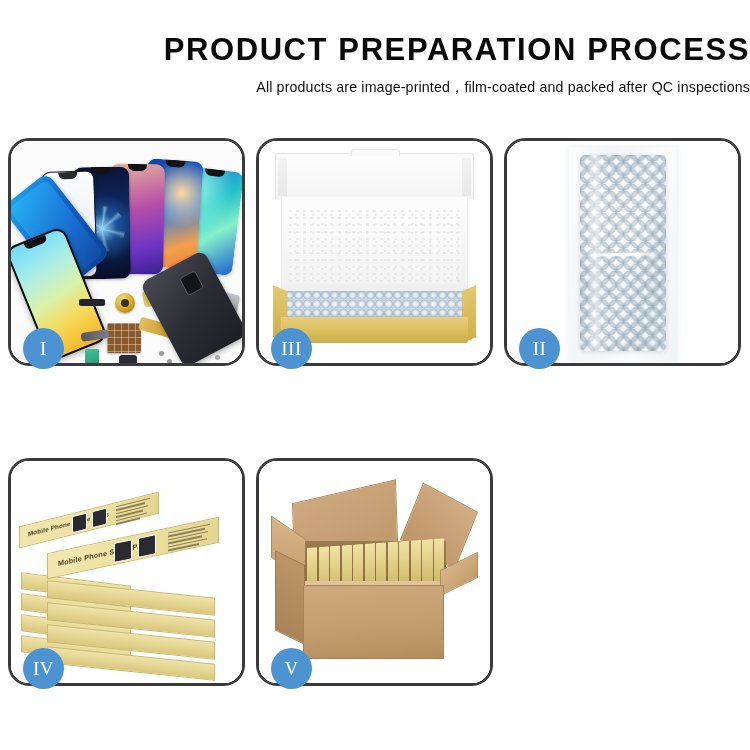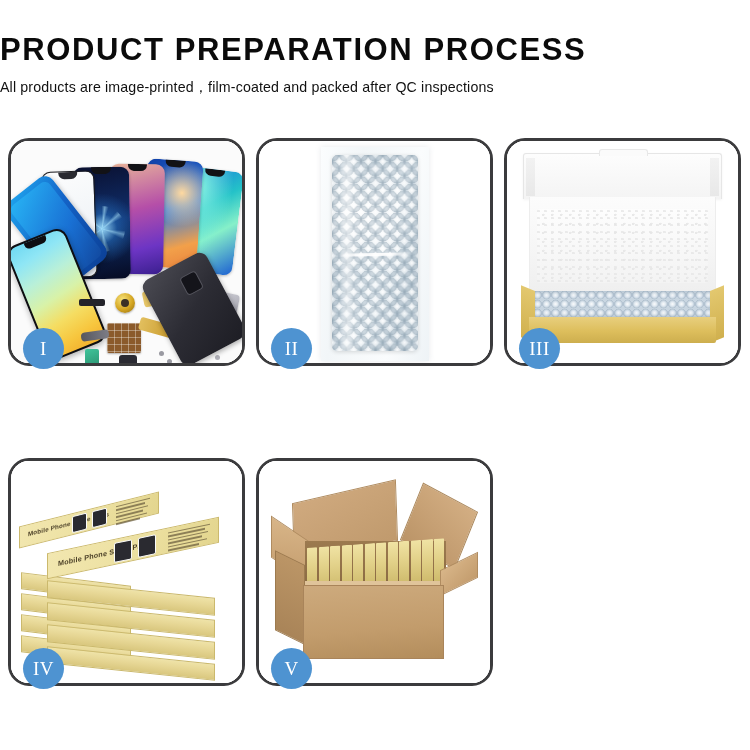--- a/index.html
+++ b/index.html
@@ -8,21 +8,21 @@
     width: 750px;
     height: 750px;
     background: #ffffff;
     font-family: "Liberation Sans", sans-serif;
     overflow: hidden;
   }
 
   .page { width: 750px; height: 750px; position: relative; }
 
   
-  .header { padding-top: 34px; text-align: left; }
+  .header { padding-top: 34px; text-align: right; }
 
   .title {
     font-family: "Liberation Sans", sans-serif;
     font-size: 31px;
     font-weight: bold;
     letter-spacing: 1.6px;
     color: #0b0b0b;
     line-height: 1.05;
     white-space: nowrap;
   }
@@ -556,49 +556,49 @@
             <div class="cam"></div>
             <div class="lbl">&nbsp;</div>
           </div>
         </div>
       </div>
       <div class="badge">I</div>
     </div>
 
     <div class="panel">
       <div class="panel-inner">
-        <div class="scene-bubble">
-          <div class="bw-sheet"></div>
-          <div class="bw-pouch">
-            <div class="bw-bubbles"></div>
-            <div class="bw-bubbles2"></div>
-            <div class="bw-gloss"></div>
-            <div class="bw-seam"></div>
-          </div>
-        </div>
-      </div>
-      <div class="badge">II</div>
-    </div>
-
-    <div class="panel">
-      <div class="panel-inner">
         <div class="scene-openwhite">
           <div class="ow-lid">
             <div class="tab-l"></div>
               <div class="tab-r"></div>
           </div>
           <div class="ow-walls"></div>
           <div class="ow-foam"></div>
           <div class="ow-bubblerow"></div>
           <div class="ow-endL"></div>
           <div class="ow-endR"></div>
           <div class="ow-front"></div>
         </div>
       </div>
       <div class="badge">III</div>
+    </div>
+
+    <div class="panel">
+      <div class="panel-inner">
+        <div class="scene-bubble">
+          <div class="bw-sheet"></div>
+          <div class="bw-pouch">
+            <div class="bw-bubbles"></div>
+            <div class="bw-bubbles2"></div>
+            <div class="bw-gloss"></div>
+            <div class="bw-seam"></div>
+          </div>
+        </div>
+      </div>
+      <div class="badge">II</div>
     </div>
 
     <div class="panel">
       <div class="panel-inner">
         <div class="scene-stack">
 
           <div class="sb" style="left:10px; top:118px; width:110px; height:17px; transform:skewY(7deg);"></div>
           <div class="sb" style="left:10px; top:139px; width:110px; height:17px; transform:skewY(7deg);"></div>
           <div class="sb" style="left:10px; top:160px; width:110px; height:17px; transform:skewY(7deg);"></div>
           <div class="sb" style="left:10px; top:181px; width:110px; height:17px; transform:skewY(7deg);"></div>

